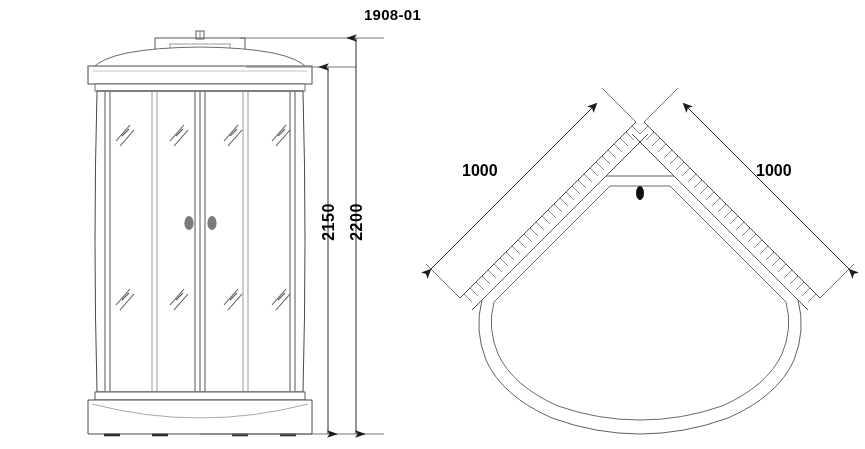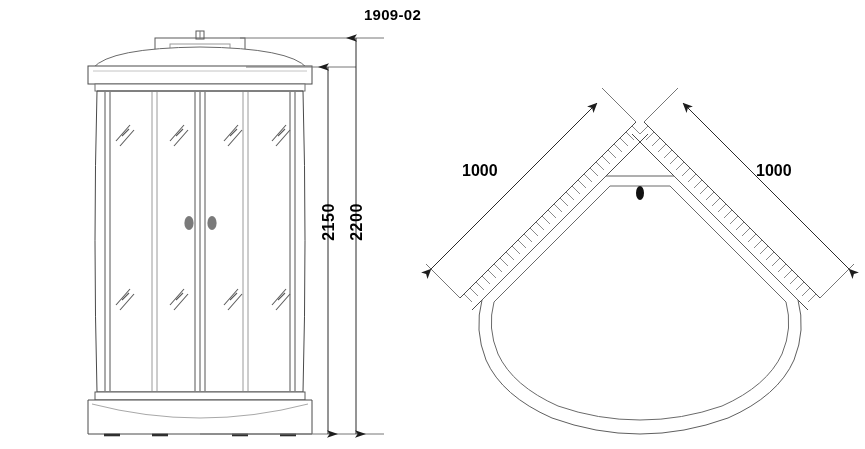--- a/index.html
+++ b/index.html
@@ -248,19 +248,19 @@
 
     <g stroke="#2b2b2b" stroke-width="1">
       <line x1="644" y1="122" x2="678" y2="88" stroke="#777"></line>
       <line x1="820" y1="298" x2="854" y2="264" stroke="#777"></line>
       <line x1="849" y1="269" x2="683" y2="103" marker-start="url(#arrD)" marker-end="url(#arrD)"></line>
     </g>
   </g>
 </svg>
 
 <div class="title">
-  <span class="title-inner">1909-02</span>
+  <span class="title-inner">1908-01</span>
 </div>
 
 <div class="dimlabel vlabel" id="lbl2150">2150</div>
 <div class="dimlabel vlabel" id="lbl2200">2200</div>
 <div class="dimlabel" id="lblLeft">1000</div>
 <div class="dimlabel" id="lblRight">1000</div>
 
 </body></html>

